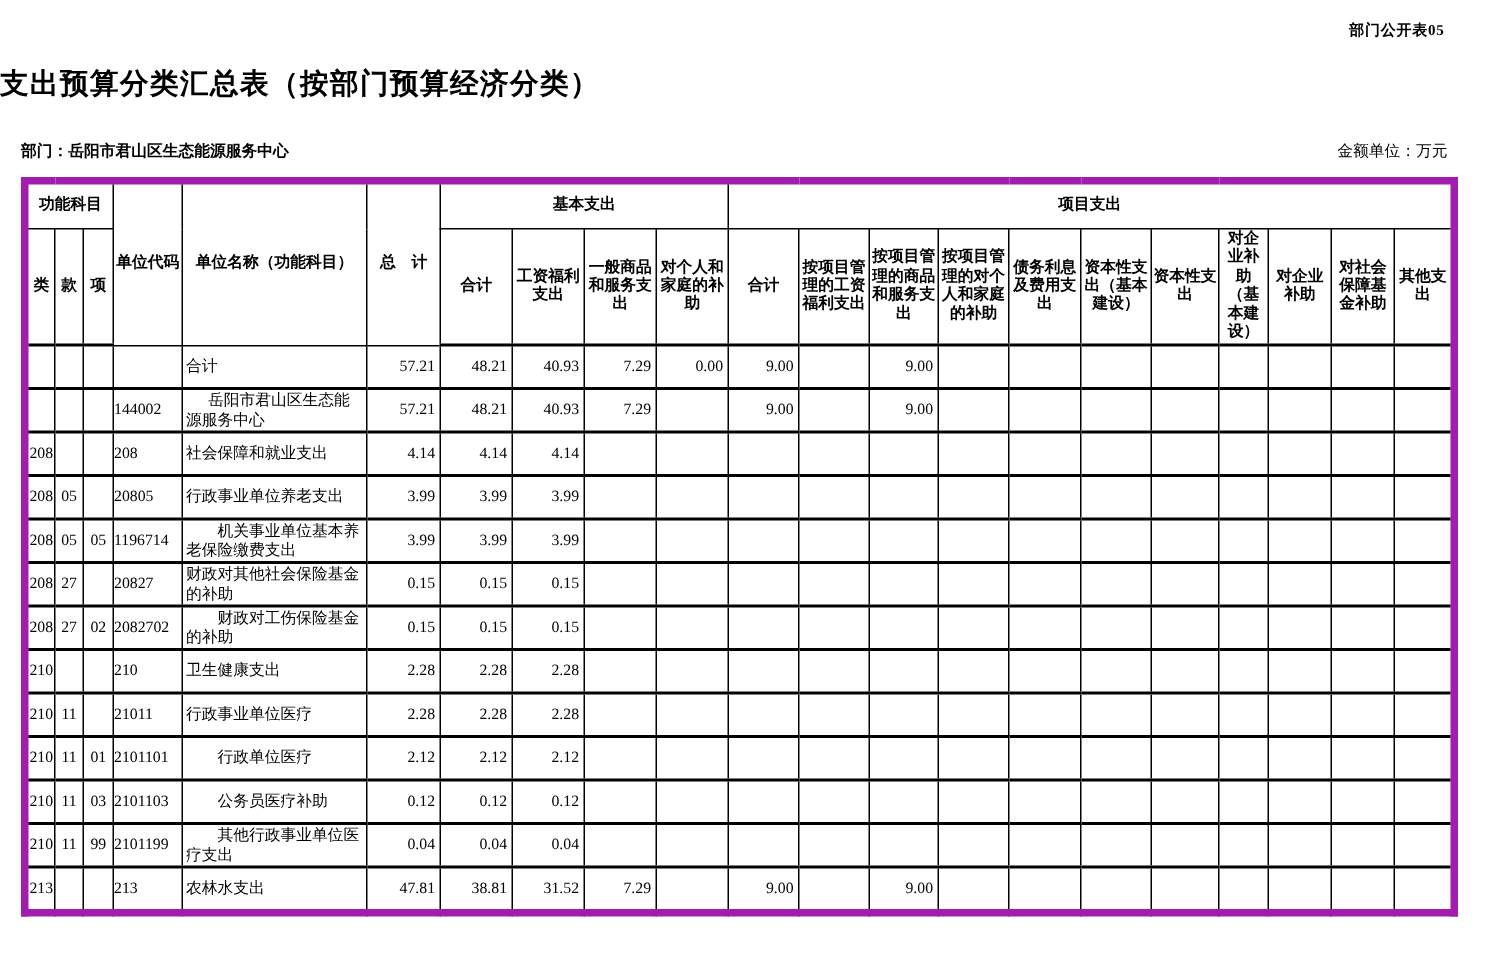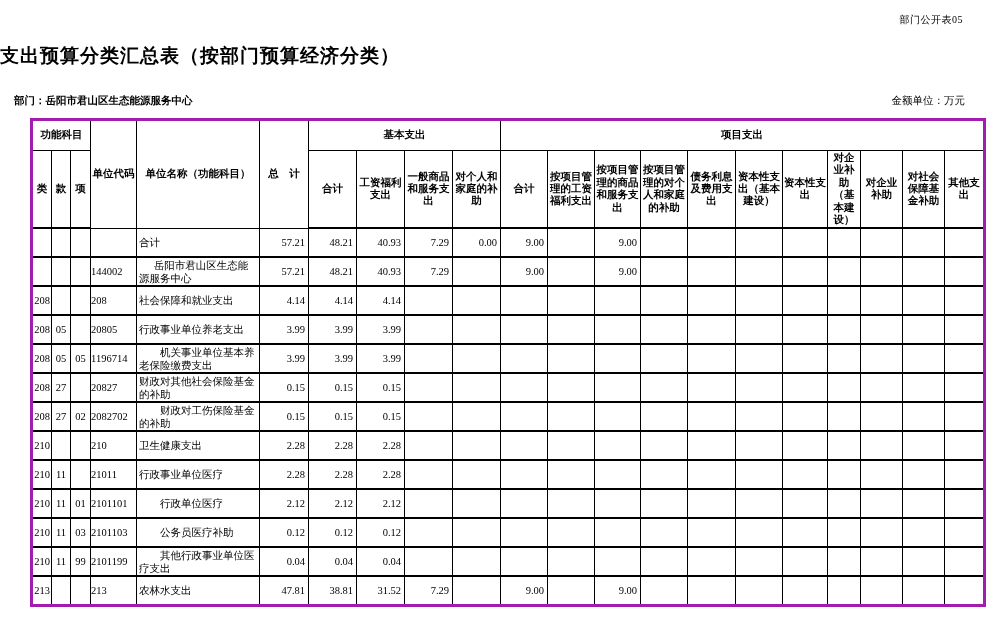--- a/index.html
+++ b/index.html
@@ -1,29 +1,29 @@
 <!DOCTYPE html>
 <html><head>
 <meta charset="utf-8">
 <style>
   html,body{margin:0;padding:0;background:#ffffff;}
   body{width:1000px;height:635px;position:relative;overflow:hidden;
        font-family:"Liberation Serif","DejaVu Serif",serif;color:#000;}
   .page{position:absolute;inset:0;background:#fff;}
 
-  .corner-label{position:absolute;top:13px;right:37px;font-size:10px;letter-spacing:.5px;}
+  .corner-label{position:absolute;top:13px;right:37px;font-size:10px;letter-spacing:.5px;font-weight:bold;}
   .page-title{position:absolute;top:43px;left:0;width:100%;
               font-size:19px;font-weight:bold;letter-spacing:1px;}
   .meta-row{position:absolute;top:94px;left:14px;width:951px;display:flex;
             justify-content:space-between;align-items:flex-end;font-size:10.5px;}
   .dept-label{font-weight:bold;}
   .unit-label{font-weight:normal;}
 
-  table{position:absolute;top:118px;left:30px;width:953px;table-layout:fixed;
-        border-collapse:collapse;border:3px solid #a21caf;}
+  table{position:absolute;top:118px;left:14px;width:953px;table-layout:fixed;
+        border-collapse:collapse;border:5px solid #a21caf;}
   th,td{border:1px solid #000;overflow:hidden;padding:0;}
   thead th{font-weight:bold;font-size:10.5px;line-height:1.18;text-align:center;
            vertical-align:middle;padding:1px;}
   tr.h1 th{height:27px;}
   tr.h2 th{height:74px;border-bottom:2px solid #000;}
   tbody td{font-size:10.5px;height:27px;vertical-align:middle;line-height:1.25;
            border-bottom-width:2px;}
   td.fn{text-align:center;}
   td.code{text-align:left;padding-left:0;}
   td.name{text-align:left;padding-left:2px;padding-right:2px;}

